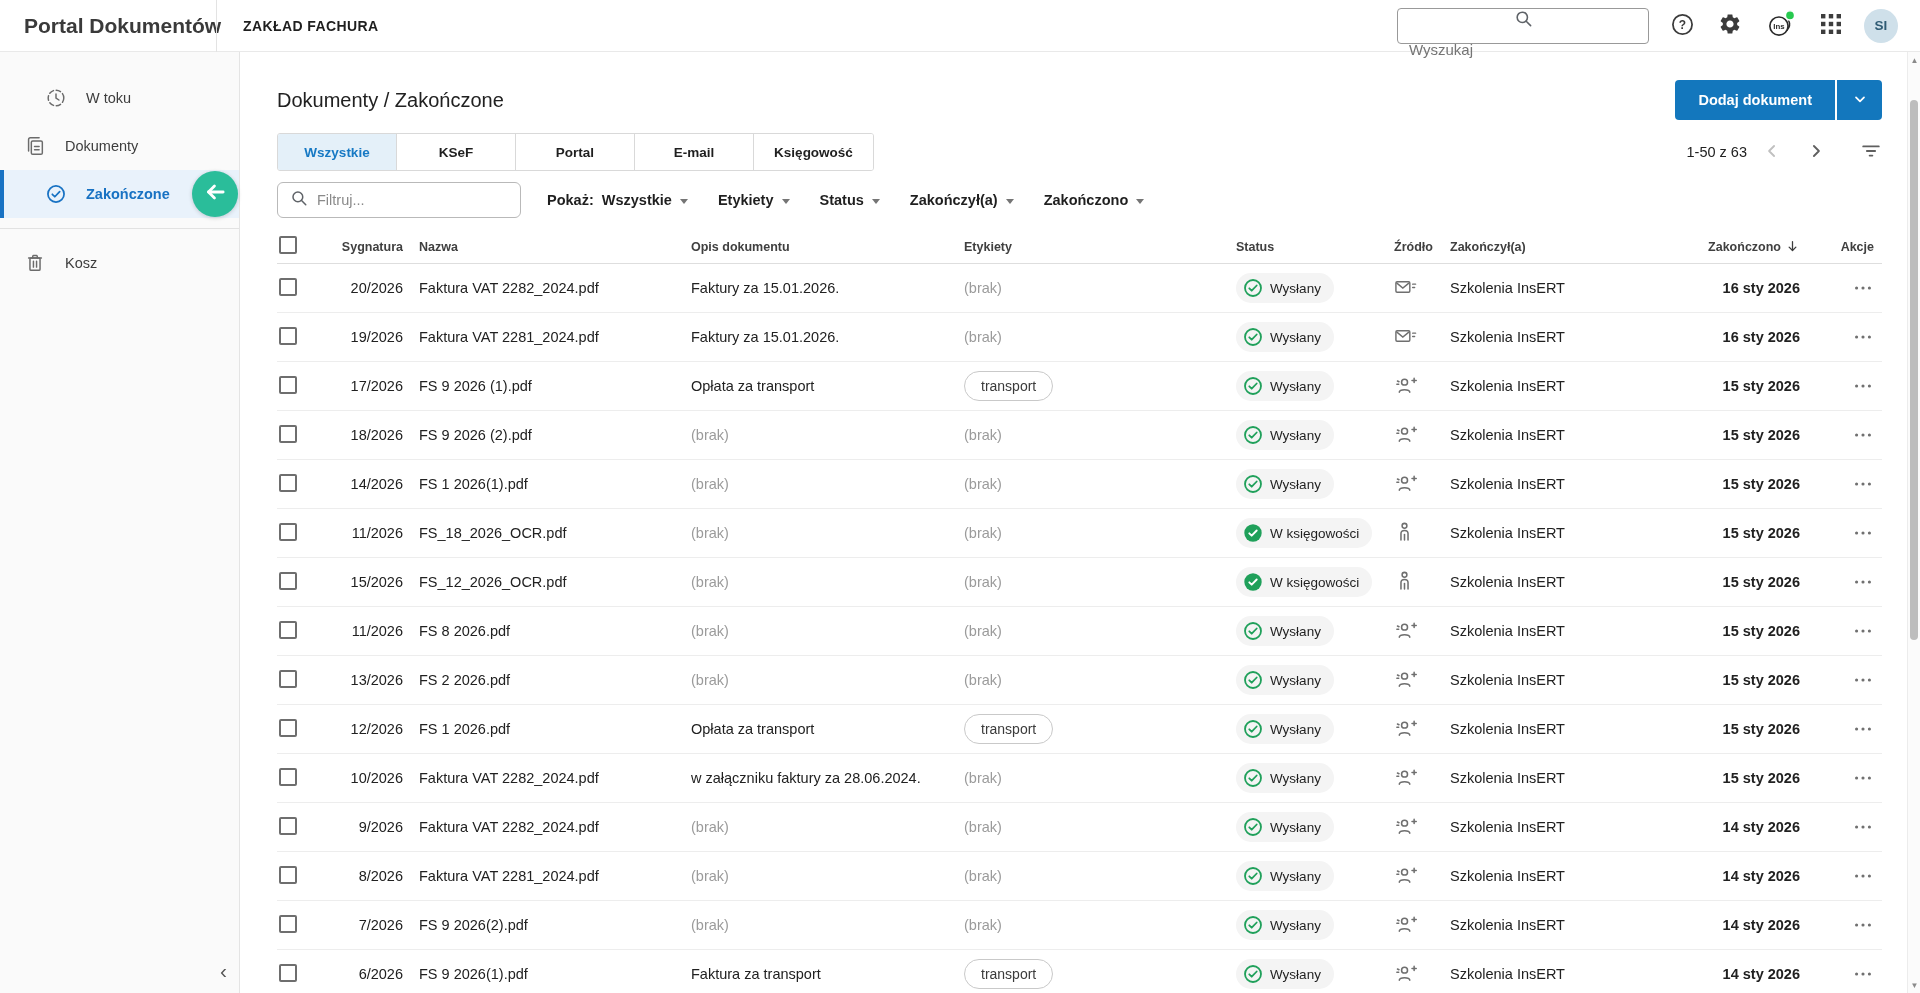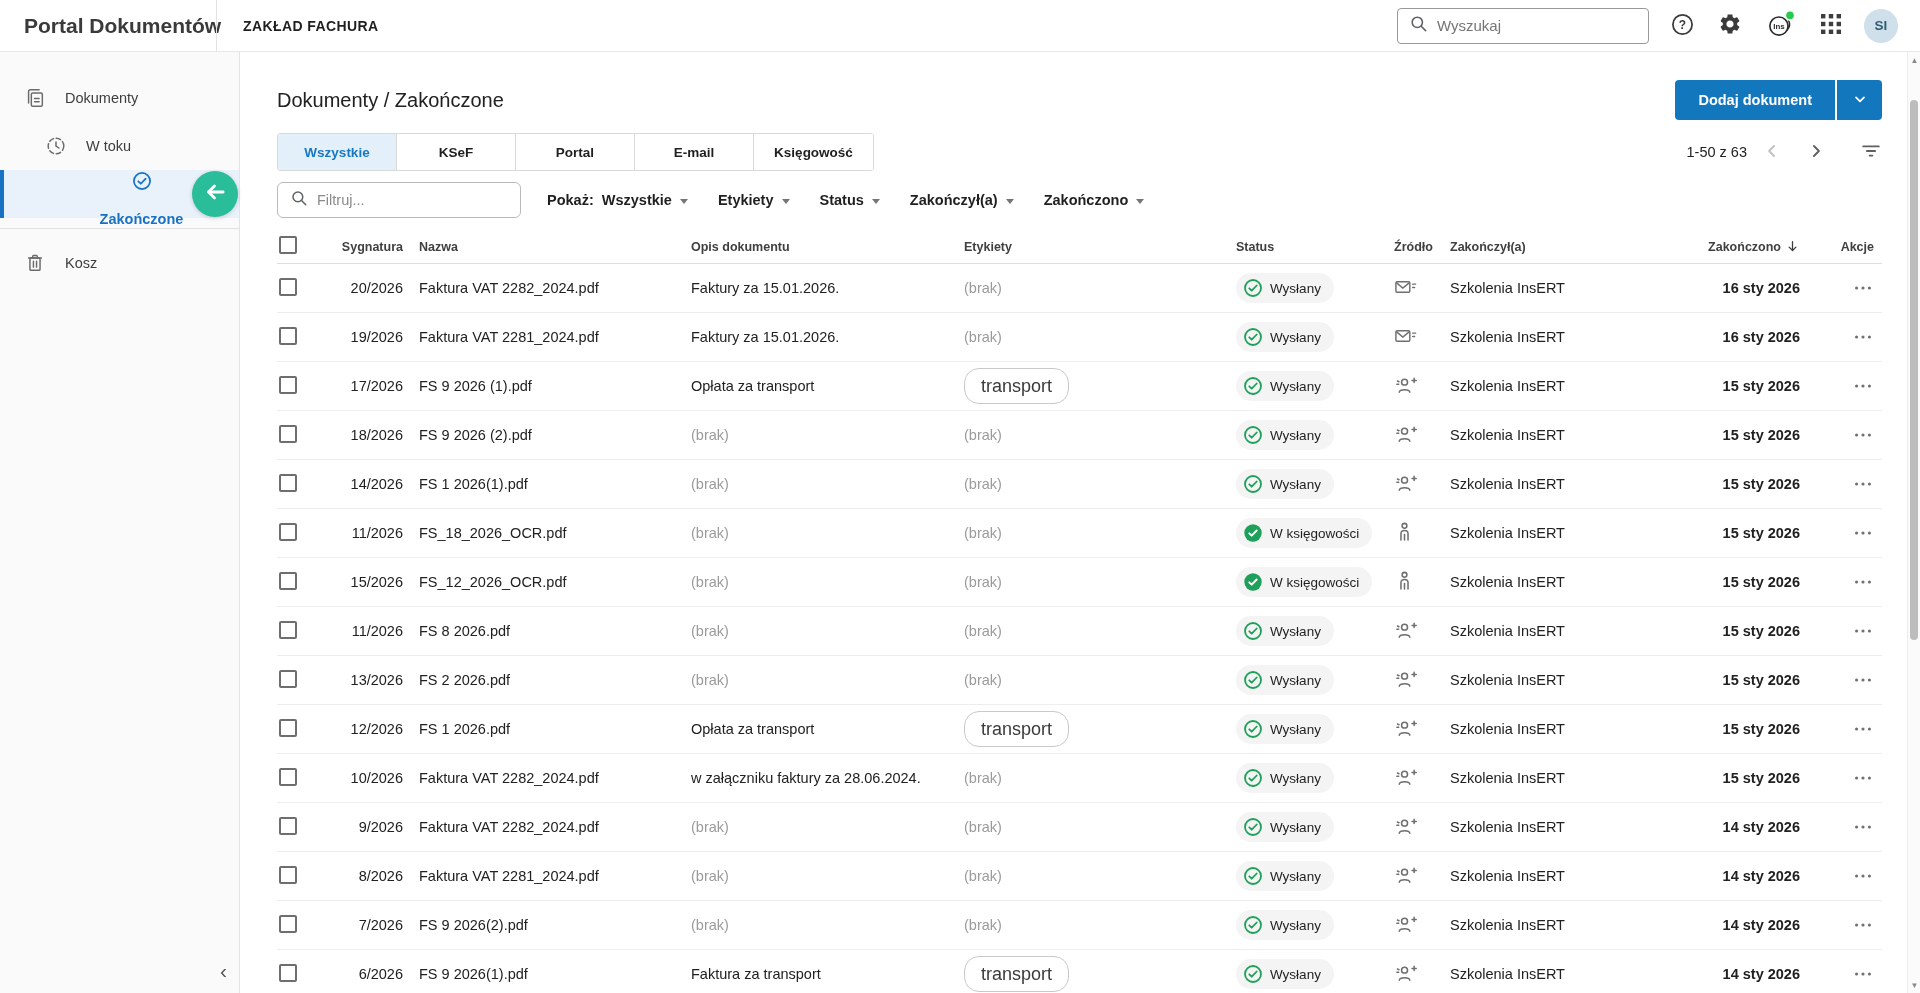--- a/index.html
+++ b/index.html
@@ -7,35 +7,35 @@
     font-family:"Liberation Sans", sans-serif; color:#212121; }
 
   
   .topbar { position:absolute; top:0; left:0; width:1920px; height:52px;
     background:#fff; border-bottom:1px solid #e9e9e9; display:flex; align-items:center; z-index:20; }
   .brand { width:216px; padding-left:24px; font-size:21px; font-weight:700; color:#3a3a3a; white-space:nowrap; }
   .topbar-divider { width:1px; height:52px; background:#e3e3e3; }
   .company { margin-left:26px; font-size:14px; font-weight:700; letter-spacing:.4px; color:#1f1f1f; }
   .topbar-right { margin-left:auto; display:flex; align-items:center; gap:19px; padding-right:22px; }
   .search-box { width:252px; height:36px; border:1px solid #999; border-radius:4px;
-    display:flex; align-items:center; padding:0 11px; gap:9px; background:#fff; }
+    display:flex; align-items:center; padding:0 11px; gap:9px; background:#fff;flex-direction:column; }
   .search-box input { border:none; outline:none; font-size:15px; width:100%; color:#212121;
     font-family:"Liberation Sans", sans-serif; background:transparent; }
   .search-box input::placeholder { color:#757575; }
   .icon-btn { background:none; border:none; cursor:pointer; display:flex; align-items:center; position:relative; padding:2px; }
   .avatar { width:34px; height:34px; border-radius:50%; background:#cfe0ea; color:#2f5b74;
     display:flex; align-items:center; justify-content:center; font-size:13.5px; font-weight:700; cursor:pointer; }
 
   
   .sidebar { position:absolute; top:52px; left:0; width:240px; bottom:0; background:#fafafa;
     border-right:1px solid #e4e4e4; padding-top:22px; z-index:10; }
   .side-item { height:48px; display:flex; align-items:center; padding-left:23px; gap:19px;
     font-size:14.5px; color:#3d3d3d; cursor:pointer; position:relative; }
   .side-item.child { padding-left:44px; }
-  .side-item.selected { background:#e9f2fb; color:#1872c3; font-weight:700;flex-direction:column; }
+  .side-item.selected { background:#e9f2fb; color:#1872c3; font-weight:700; }
   .side-item.selected::before { content:""; position:absolute; left:0; top:0; bottom:0; width:4px; background:#1872c3; }
   .side-icon { width:23px; height:23px; display:flex; align-items:center; justify-content:center; }
   .side-count { margin-left:auto; margin-right:22px; font-size:13.5px; color:#3d3d3d; font-weight:400; }
   .side-divider { height:1px; background:#e2e2e2; margin:10px 0; }
   .pointer-circle { position:absolute; left:192px; top:119px; width:46px; height:46px; border-radius:50%;
     background:#2abd9a; display:flex; align-items:center; justify-content:center; z-index:12;
     box-shadow:0 1px 4px rgba(0,0,0,.18); }
   .collapse-btn { position:absolute; bottom:12px; right:12px; background:none; border:none;
     font-size:21px; color:#555; cursor:pointer; line-height:1; }
 
@@ -85,22 +85,22 @@
   .th.c-nazwa, .td.c-nazwa { padding-left:16px; }
   .trow { height:49px; border-bottom:1px solid #ededed; font-size:14.5px; color:#212121; cursor:pointer; }
   .td.c-syg { text-align:center; justify-self:end; }
   .td.c-date { text-align:right; justify-self:end;font-weight:bold; }
   .td.c-akcje { justify-self:end; padding-right:4px; }
   .muted { color:#9b9b9b; }
   .checkbox { width:18px; height:18px; border:2px solid #6e6e6e; border-radius:2px; background:#fff;
     display:inline-block; cursor:pointer; margin-left:2px; }
   .status-pill { display:inline-flex; align-items:center; gap:7px; height:30px; padding:0 13px 0 7px;
     background:#f4f4f4; border-radius:15px; font-size:13.5px; color:#1f1f1f; white-space:nowrap; }
-  .tag-pill { display:inline-flex; align-items:center; height:36px; padding:4px 16px; border:1px solid #c9c9c9;
-    border-radius:15px; font-size:18px; color:#3b3b3b; background:#fff; }
+  .tag-pill { display:inline-flex; align-items:center; height:30px; padding:4px 16px; border:1px solid #c9c9c9;
+    border-radius:15px; font-size:14px; color:#3b3b3b; background:#fff; }
   .dots-btn { background:none; border:none; cursor:pointer; padding:4px; display:flex; }
 
   
   .vscrollbar { position:absolute; top:52px; right:0; width:13px; bottom:0; background:#fbfbfb;
     border-left:1px solid #ececec; z-index:30; }
   .vs-arrow { width:13px; height:16px; display:flex; align-items:center; justify-content:center;
     font-size:8px; color:#8a8a8a; cursor:pointer; }
   .vs-arrow.down { position:absolute; bottom:0; }
   .vs-thumb { position:absolute; left:2px; right:2px; top:48px; height:540px; background:#bdbdbd; border-radius:5px; cursor:pointer; }
 </style>
@@ -160,38 +160,38 @@
             <rect x="17.6" y="17.6" width="4.4" height="4.4"></rect>
           </svg>
       </span>
     </button>
     <div class="avatar">SI</div>
   </div>
 </header>
 
 <aside class="sidebar">
   <nav id="sidebar-items">
+      <div class="side-item child">
+        <span class="side-icon">
+          <svg width="22" height="22" viewBox="0 0 24 24" fill="none" stroke="#6b6b6b" stroke-width="1.6" stroke-linecap="round">
+            <circle cx="12" cy="12" r="8.5" stroke-dasharray="5 3"></circle>
+            <path d="M12 7.5V12l3.2 2.2"></path>
+          </svg>
+        </span>
+        <span>W toku</span>
+      </div>
       <div class="side-item">
         <span class="side-icon">
           <svg width="22" height="22" viewBox="0 0 24 24" fill="none" stroke="#6b6b6b" stroke-width="1.6" stroke-linecap="round">
             <rect x="8" y="6.5" width="12" height="14.5" rx="1.5"></rect>
             <path d="M5 17.5V5a2 2 0 0 1 2-2h9.5"></path>
             <path d="M11.5 12.5h5M11.5 16h5"></path>
           </svg>
         </span>
         <span>Dokumenty</span>
-      </div>
-      <div class="side-item child">
-        <span class="side-icon">
-          <svg width="22" height="22" viewBox="0 0 24 24" fill="none" stroke="#6b6b6b" stroke-width="1.6" stroke-linecap="round">
-            <circle cx="12" cy="12" r="8.5" stroke-dasharray="5 3"></circle>
-            <path d="M12 7.5V12l3.2 2.2"></path>
-          </svg>
-        </span>
-        <span>W toku</span>
       </div>
       <div class="side-item child selected">
         <span class="side-icon">
           <svg width="22" height="22" viewBox="0 0 24 24" fill="none" stroke="#1872c3" stroke-width="1.9" stroke-linecap="round" stroke-linejoin="round">
             <circle cx="12" cy="12" r="8.8"></circle>
             <path d="M8 12.3l2.7 2.7 5.3-5.6"></path>
           </svg>
         </span>
         <span>Zakończone</span>
       </div>

